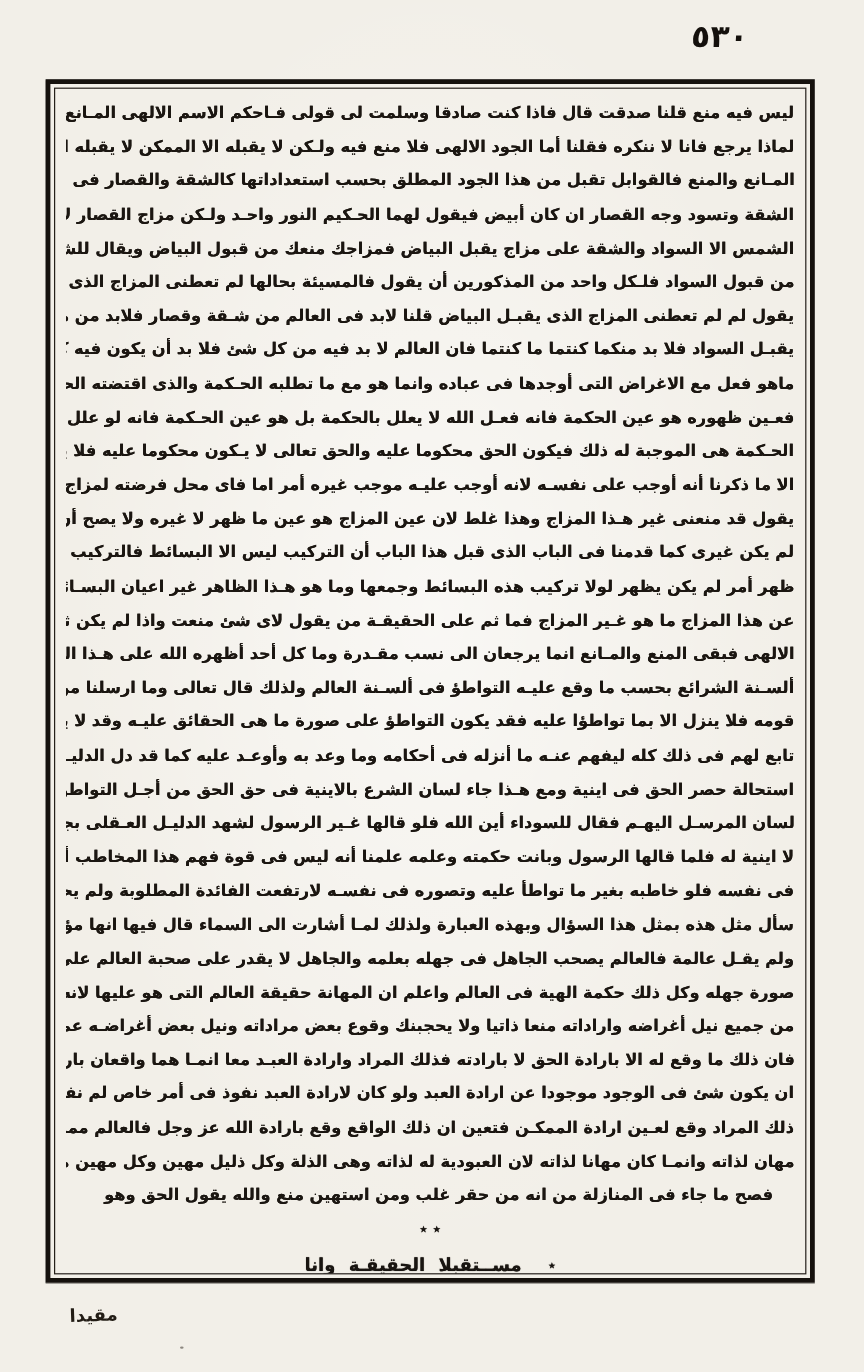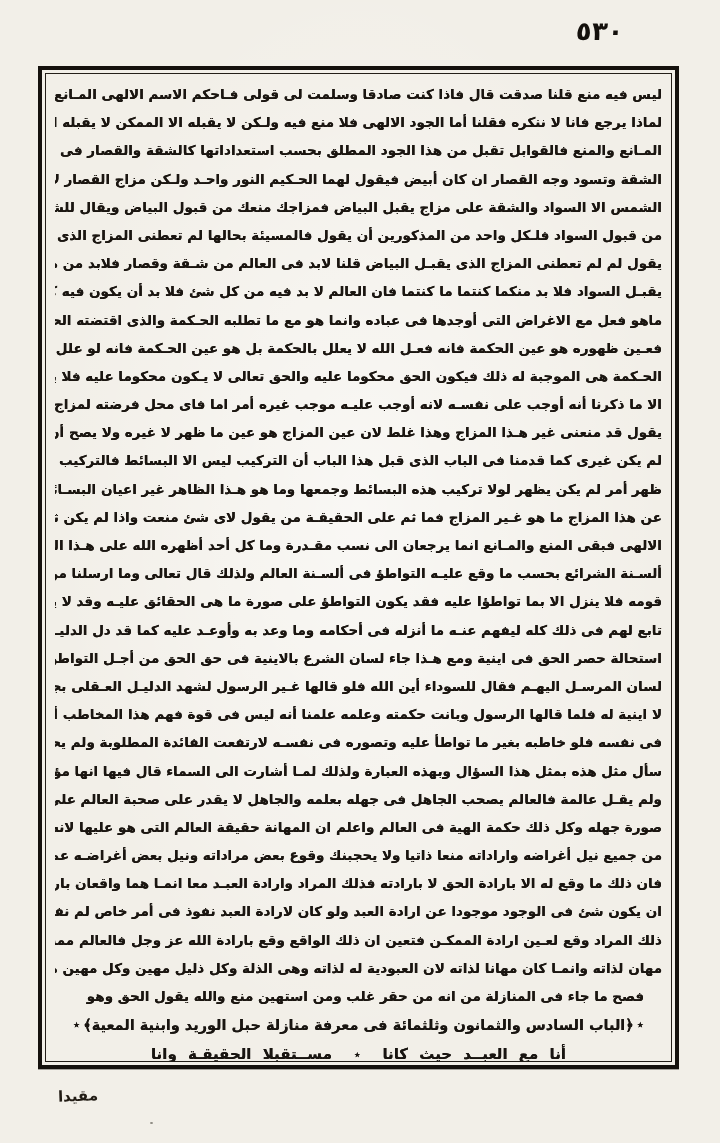--- a/index.html
+++ b/index.html
@@ -160,26 +160,24 @@
             <div class="text-line">فان ذلك ما وقع له الا بارادة الحق لا بارادته فذلك المراد وارادة العبـد معا انمـا هما واقعان بارادة الحق فهو ممتنع بالذات</div>
             <div class="text-line">ان يكون شئ فى الوجود موجودا عن ارادة العبد ولو كان لارادة العبد نفوذ فى أمر خاص لم نفوذها فى كل شئ ولو كان</div>
             <div class="text-line">ذلك المراد وقع لعـين ارادة الممكـن فتعين ان ذلك الواقع وقع بارادة الله عز وجل فالعالم ممنوع لذاته كما هو ممكن</div>
             <div class="text-line">مهان لذاته وانمـا كان مهانا لذاته لان العبودية له لذاته وهى الذلة وكل ذليل مهين وكل مهين محتقر وكل محتقر مغلوب</div>
           </div>
 
         <div class="text-line closing">فصح ما جاء فى المنازلة من انه من حقر غلب ومن استهين منع والله يقول الحق وهو يهدى السبيل</div>
 
         <div class="heading-row">
           <span class="ornament">٭</span>
-          <span>﴿الباب السادس والثمانون وثلثمائة فى معرفة منازلة حبل الوريد وابنية المعية﴾</span>
           <span class="ornament">٭</span>
         </div>
 
         <div class="verse-row">
-          <span>أنا مع العبــد حيث كانا</span>
           <span class="verse-separator">٭</span>
           <span>مســتقبلا الحقيقـة وانا</span>
         </div>
 
       </div>
     </div>
   </div>
 
   <div class="catchword">مقيدا</div>
 

